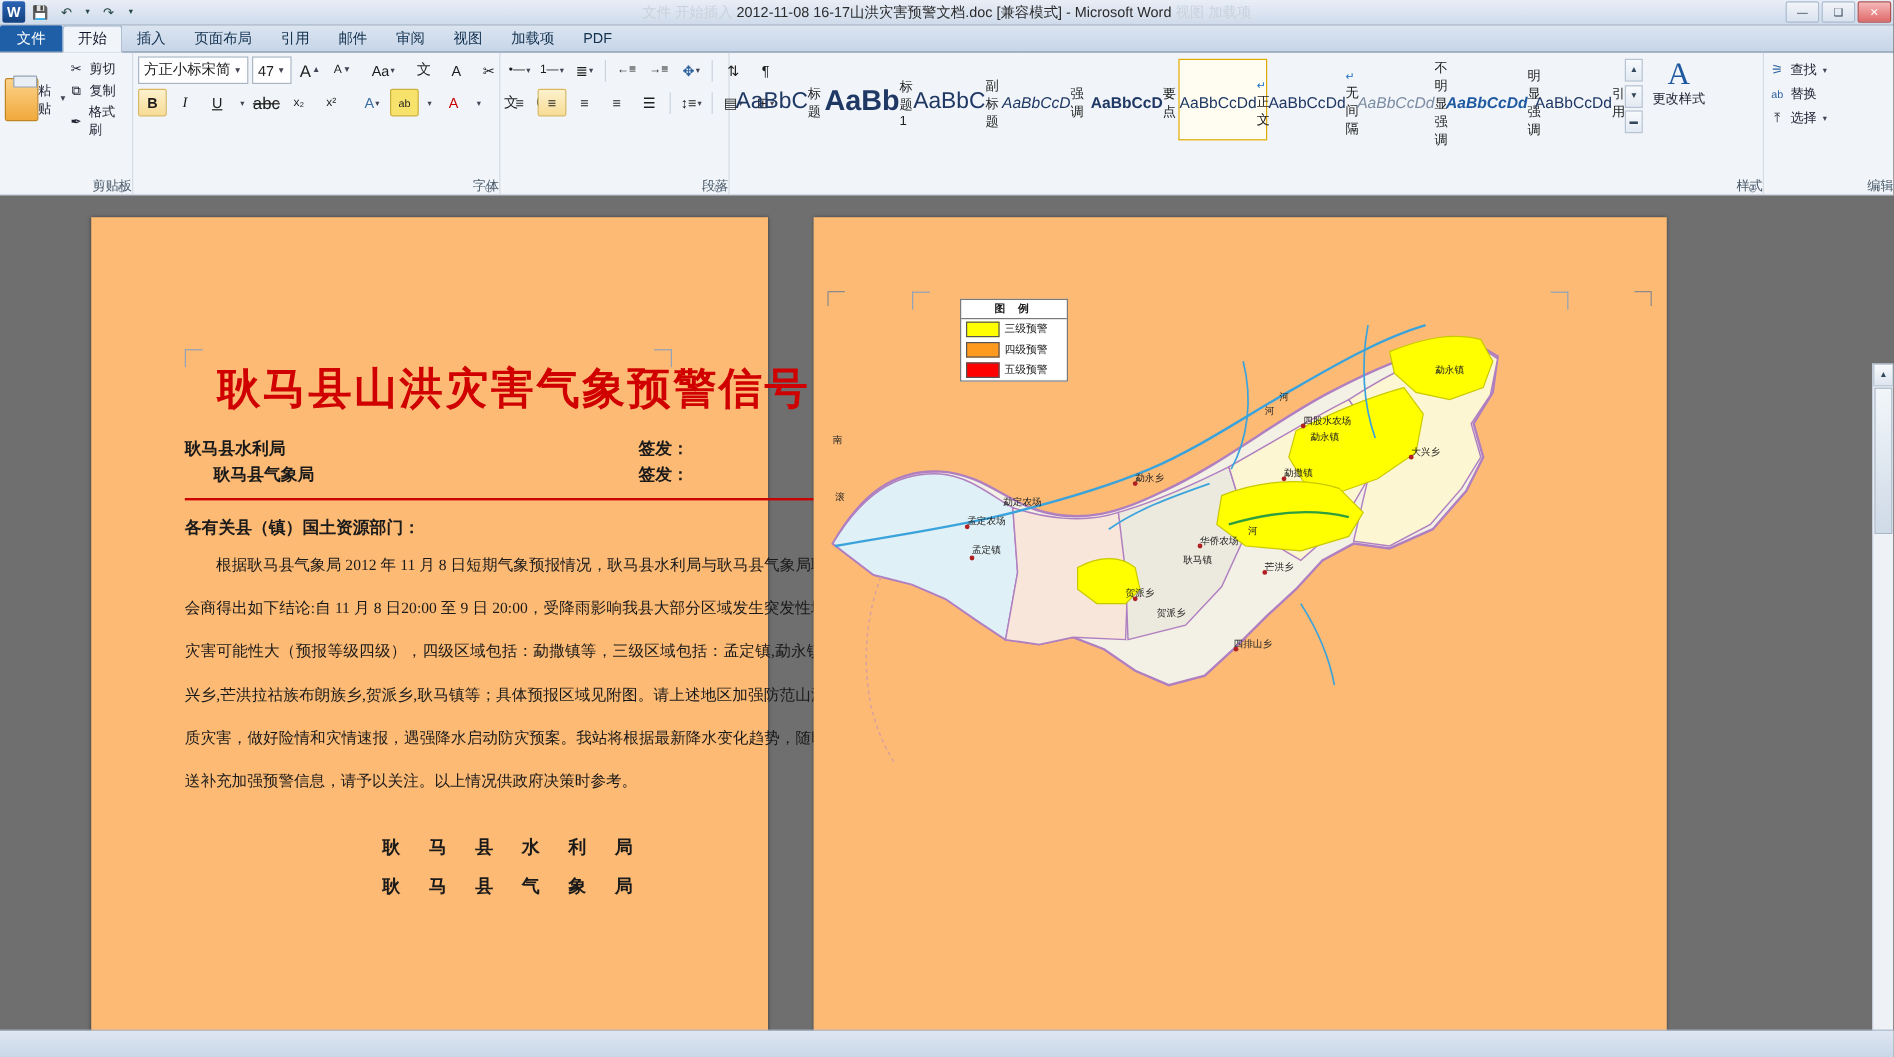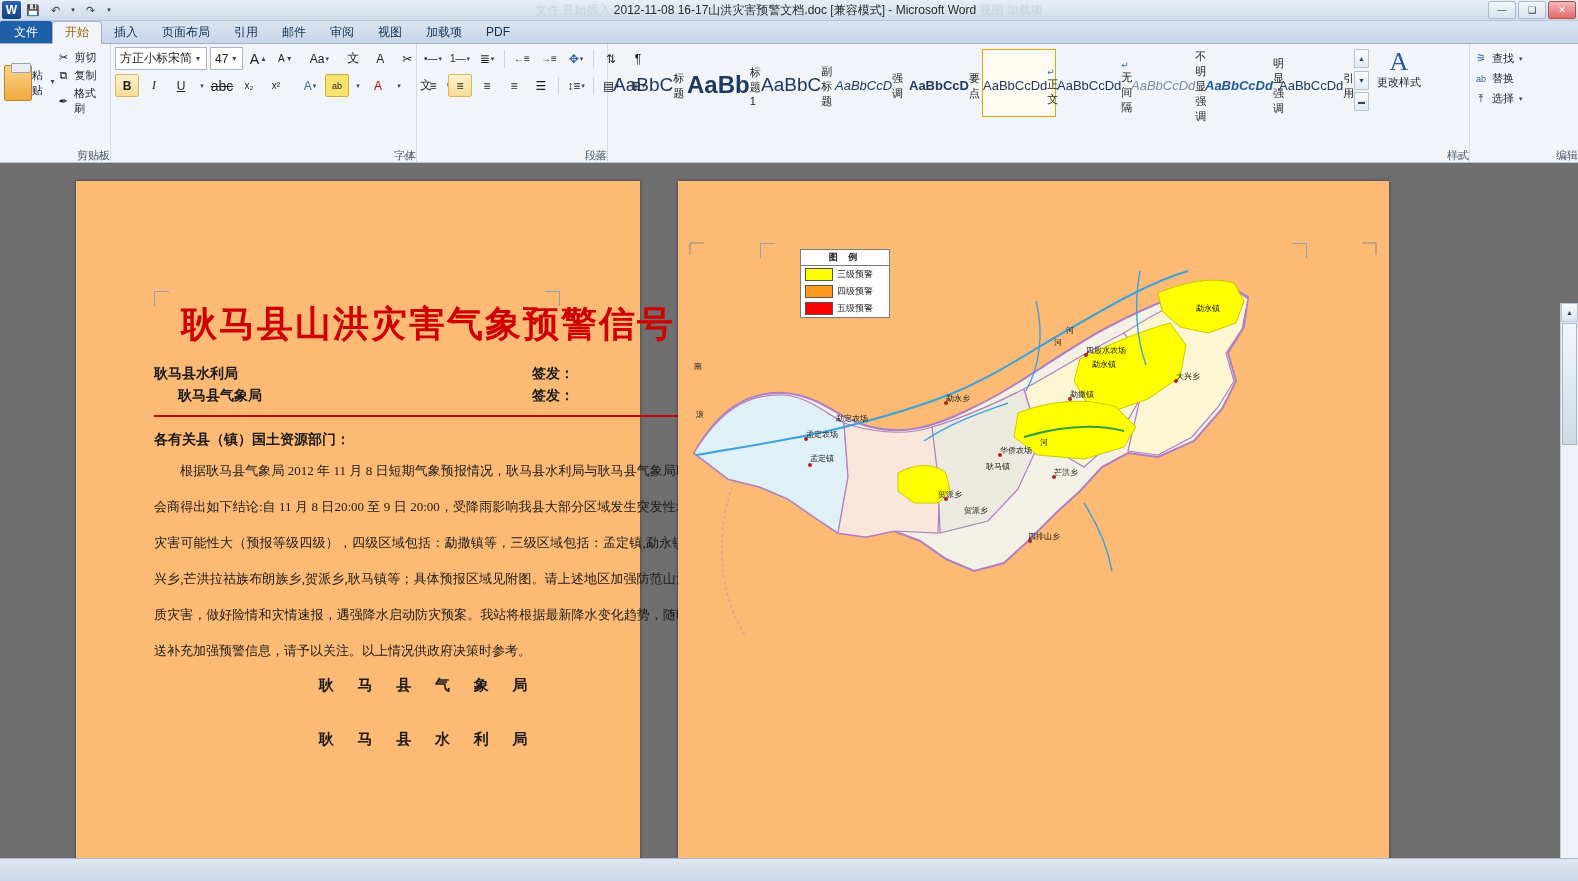--- a/index.html
+++ b/index.html
@@ -33,21 +33,21 @@
     border:1px solid #a9bcd2;border-radius:2px;display:flex;align-items:center;justify-content:center;
     font-size:9px;color:#2c3b4c;}
   .winbtn.close{background:linear-gradient(#f6b8b8,#e06a6a);border-color:#b05050;color:#fff;}
 
   
   .tabbar{height:22px;background:linear-gradient(#dbe5f1,#c7d5e8);display:flex;align-items:flex-end;
     padding-left:0;border-bottom:1px solid #9fb4cc;}
   .tab{padding:3px 12px 4px;font-size:12px;color:#12314f;line-height:14px;}
   .tab.file{background:#1e5fa8;color:#fff;padding:4px 14px 4px;border-radius:2px 2px 0 0;}
   .tab.active{background:#f1f4f8;border:1px solid #9fb4cc;border-bottom:1px solid #f1f4f8;
-    border-radius:3px 3px 0 0;margin-bottom:-1px;color:#a16207;}
+    border-radius:3px 3px 0 0;margin-bottom:-1px;color:#0f172a;}
 
   
   .ribbon{height:118px;background:#f1f4f8;border-bottom:1px solid #b9c6d6;display:flex;position:relative;}
   .group{position:relative;height:118px;display:flex;flex-direction:column;
     border-right:1px solid #d4dbe4;}
   .group-body{flex:1;display:flex;align-items:flex-start;padding:3px 4px 0;}
   .group-label{height:14px;line-height:14px;text-align:right;font-size:11px;color:#4b5ب;
     color:#4b5b6b;padding-left:26px;}
   .dialog-launch{position:absolute;right:3px;bottom:1px;width:9px;height:9px;font-size:8px;color:#6c7c8c;}
 
@@ -462,22 +462,22 @@
         <span>耿马县水利局</span>
         <span class="r">签发：</span>
       </div>
       <div class="sign-row" style="margin-top:4px;padding-left:24px;">
         <span>耿马县气象局</span>
         <span class="r">签发：</span>
       </div>
       <div class="redline"></div>
       <div class="addressee">各有关县（镇）国土资源部门：</div>
       <div class="body-p">根据耿马县气象局 2012 年 11 月 8 日短期气象预报情况，耿马县水利局与耿马县气象局联合会商得出如下结论:自 11 月 8 日20:00 至 9 日 20:00，受降雨影响我县大部分区域发生突发性地质灾害可能性大（预报等级四级），四级区域包括：勐撒镇等，三级区域包括：孟定镇,勐永镇,大兴乡,芒洪拉祜族布朗族乡,贺派乡,耿马镇等；具体预报区域见附图。请上述地区加强防范山洪地质灾害，做好险情和灾情速报，遇强降水启动防灾预案。我站将根据最新降水变化趋势，随时发送补充加强预警信息，请予以关注。以上情况供政府决策时参考。</div>
+      <div class="signer">耿 马 县 水 利 局</div>
       <div class="signer" style="margin-top:0">耿 马 县 气 象 局</div>
-      <div class="signer">耿 马 县 水 利 局</div>
     </div>
   </div>
 
   <div class="page page2">
     <div class="margin-mark" style="border-left:1px solid #8fa4b8;border-top:1px solid #8fa4b8;left:82px;top:62px;"></div>
     <div class="margin-mark" style="border-right:1px solid #8fa4b8;border-top:1px solid #8fa4b8;right:82px;top:62px;"></div>
 
     <div class="map-wrap">
       <svg width="690" height="420" viewBox="0 0 690 420">
 

